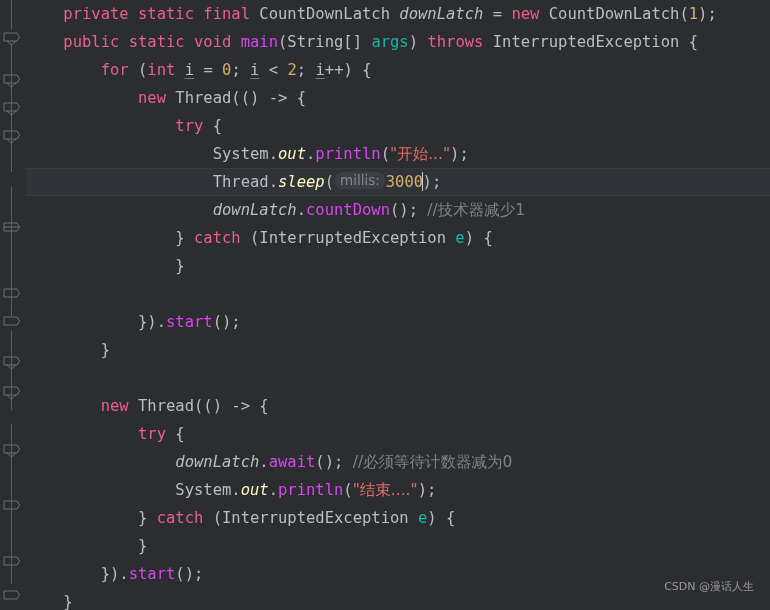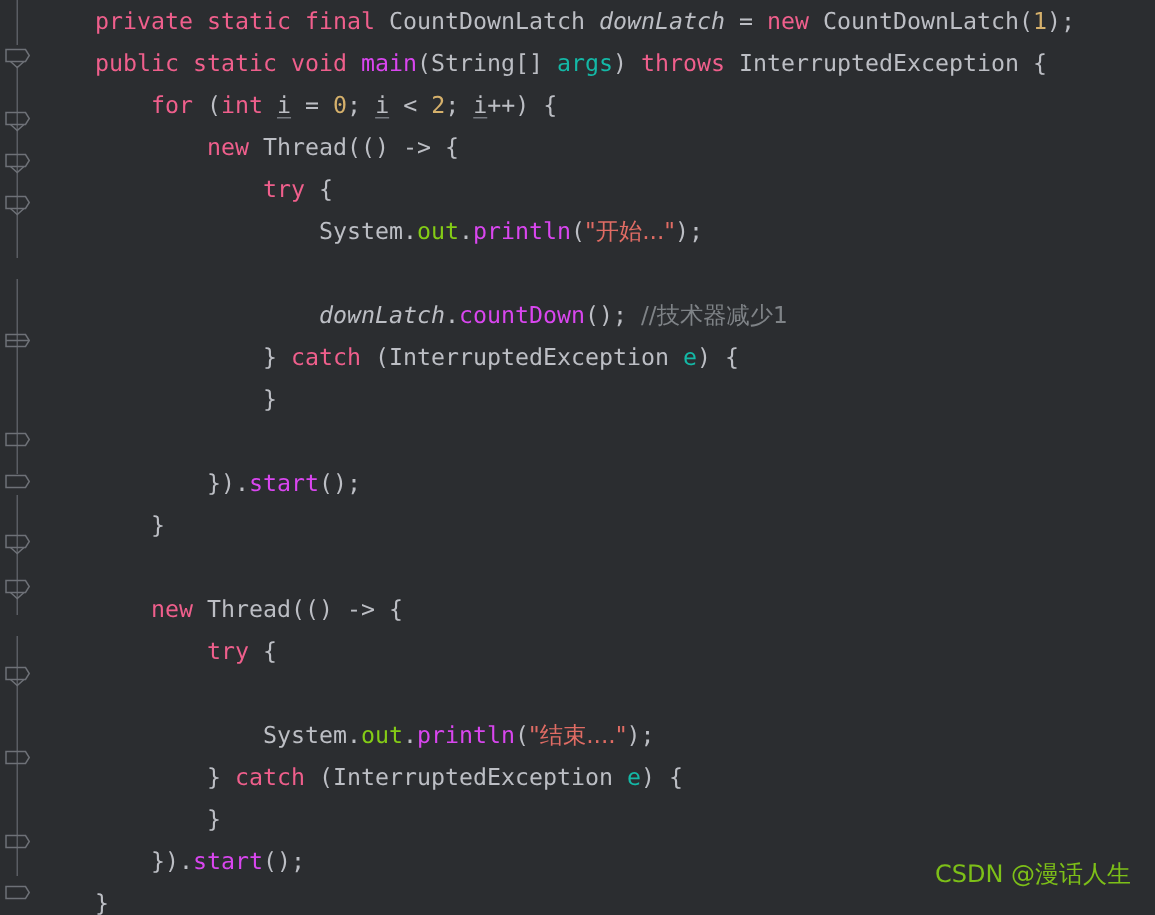--- a/index.html
+++ b/index.html
@@ -75,21 +75,21 @@
   .kw      { color: #ef5f8c; }
   .type    { color: #bcbec4; }
   .ident   { color: #14b8a6; }
   .fld     { color: #bcbec4; font-style: italic; }
   .meth    { color: #d946ef; }
   .num     { color: #d5b06b; }
   .str     { color: #e06c64; }
   .cmt     { color: #7f8387; }
   .punc    { color: #bcbec4; }
   .localu  { color: #bcbec4; text-decoration: underline; text-decoration-color: #777b81; text-underline-offset: 3px; }
-  .statf   { color: #84cc16; }
+  .statf   { color: #fef9c3; font-style: italic; }
 
   
   .hint {
     display: inline-block;
     background: #3b3e43;
     color: #85888d;
     border-radius: 7px;
     padding: 0 5px;
     font-size: 13.5px;
     line-height: 17px;
@@ -109,22 +109,22 @@
   }
 
   
   .cjk { font-family: "DejaVu Sans", "Liberation Sans", sans-serif; }
 
   
   #watermark {
     position: absolute;
     right: 16px;
     bottom: 16px;
-    color: #84cc16;
-    font-size: 16px;
+    color: #a3a3a3;
+    font-size: 11px;
     font-family: "DejaVu Sans", "Liberation Sans", sans-serif;
     z-index: 5;
     opacity: .92;
     white-space: nowrap;
   }
 </style>
 </head>
 <body>
 
 <div id="app">
@@ -217,39 +217,41 @@
     <div class="line" style="top:28px;"><span class="txt"><span>    </span><span class="kw">public</span> <span class="kw">static</span> <span class="kw">void</span> <span class="meth">main</span><span class="punc">(</span><span class="type">String</span><span class="punc">[]</span> <span class="ident">args</span><span class="punc">)</span> <span class="kw">throws</span> <span class="type">InterruptedException</span> <span class="punc">{</span></span></div>
 
     <div class="line" style="top:56px;"><span class="txt"><span>        </span><span class="kw">for</span> <span class="punc">(</span><span class="kw">int</span> <span class="localu">i</span> <span class="punc">=</span> <span class="num">0</span><span class="punc">;</span> <span class="localu">i</span> <span class="punc">&lt;</span> <span class="num">2</span><span class="punc">;</span> <span class="localu">i</span><span class="punc">++)</span> <span class="punc">{</span></span></div>
 
     <div class="line" style="top:84px;"><span class="txt"><span>            </span><span class="kw">new</span> <span class="type">Thread</span><span class="punc">(() -&gt; {</span></span></div>
 
     <div class="line" style="top:112px;"><span class="txt"><span>                </span><span class="kw">try</span> <span class="punc">{</span></span></div>
 
     <div class="line" style="top:140px;"><span class="txt"><span>                    </span><span class="type">System</span><span class="punc">.</span><span class="statf">out</span><span class="punc">.</span><span class="meth">println</span><span class="punc">(</span><span class="str cjk">"开始..."</span><span class="punc">);</span></span></div>
 
+    <div class="line current" style="top:168px;"><span class="txt"><span>                    </span><span class="type">Thread</span><span class="punc">.</span><span class="statf">sleep</span><span class="punc">(</span><span class="hint">millis:</span><span class="num">3000</span><span class="caret"></span><span class="punc">);</span></span></div>
 
     <div class="line" style="top:196px;"><span class="txt"><span>                    </span><span class="fld">downLatch</span><span class="punc">.</span><span class="meth">countDown</span><span class="punc">();</span> <span class="cmt cjk">//技术器减少1</span></span></div>
 
     <div class="line" style="top:224px;"><span class="txt"><span>                </span><span class="punc">}</span> <span class="kw">catch</span> <span class="punc">(</span><span class="type">InterruptedException</span> <span class="ident">e</span><span class="punc">)</span> <span class="punc">{</span></span></div>
 
     <div class="line" style="top:252px;"><span class="txt"><span>                </span><span class="punc">}</span></span></div>
 
     <div class="line" style="top:280px;"><span class="txt"> </span></div>
 
     <div class="line" style="top:308px;"><span class="txt"><span>            </span><span class="punc">}).</span><span class="meth">start</span><span class="punc">();</span></span></div>
 
     <div class="line" style="top:336px;"><span class="txt"><span>        </span><span class="punc">}</span></span></div>
 
     <div class="line" style="top:364px;"><span class="txt"> </span></div>
 
     <div class="line" style="top:392px;"><span class="txt"><span>        </span><span class="kw">new</span> <span class="type">Thread</span><span class="punc">(() -&gt; {</span></span></div>
 
     <div class="line" style="top:420px;"><span class="txt"><span>            </span><span class="kw">try</span> <span class="punc">{</span></span></div>
 
+    <div class="line" style="top:448px;"><span class="txt"><span>                </span><span class="fld">downLatch</span><span class="punc">.</span><span class="meth">await</span><span class="punc">();</span> <span class="cmt cjk">//必须等待计数器减为0</span></span></div>
 
     <div class="line" style="top:476px;"><span class="txt"><span>                </span><span class="type">System</span><span class="punc">.</span><span class="statf">out</span><span class="punc">.</span><span class="meth">println</span><span class="punc">(</span><span class="str cjk">"结束...."</span><span class="punc">);</span></span></div>
 
     <div class="line" style="top:504px;"><span class="txt"><span>            </span><span class="punc">}</span> <span class="kw">catch</span> <span class="punc">(</span><span class="type">InterruptedException</span> <span class="ident">e</span><span class="punc">)</span> <span class="punc">{</span></span></div>
 
     <div class="line" style="top:532px;"><span class="txt"><span>            </span><span class="punc">}</span></span></div>
 
     <div class="line" style="top:560px;"><span class="txt"><span>        </span><span class="punc">}).</span><span class="meth">start</span><span class="punc">();</span></span></div>
 
     <div class="line" style="top:588px;"><span class="txt"><span>    </span><span class="punc">}</span></span></div>

